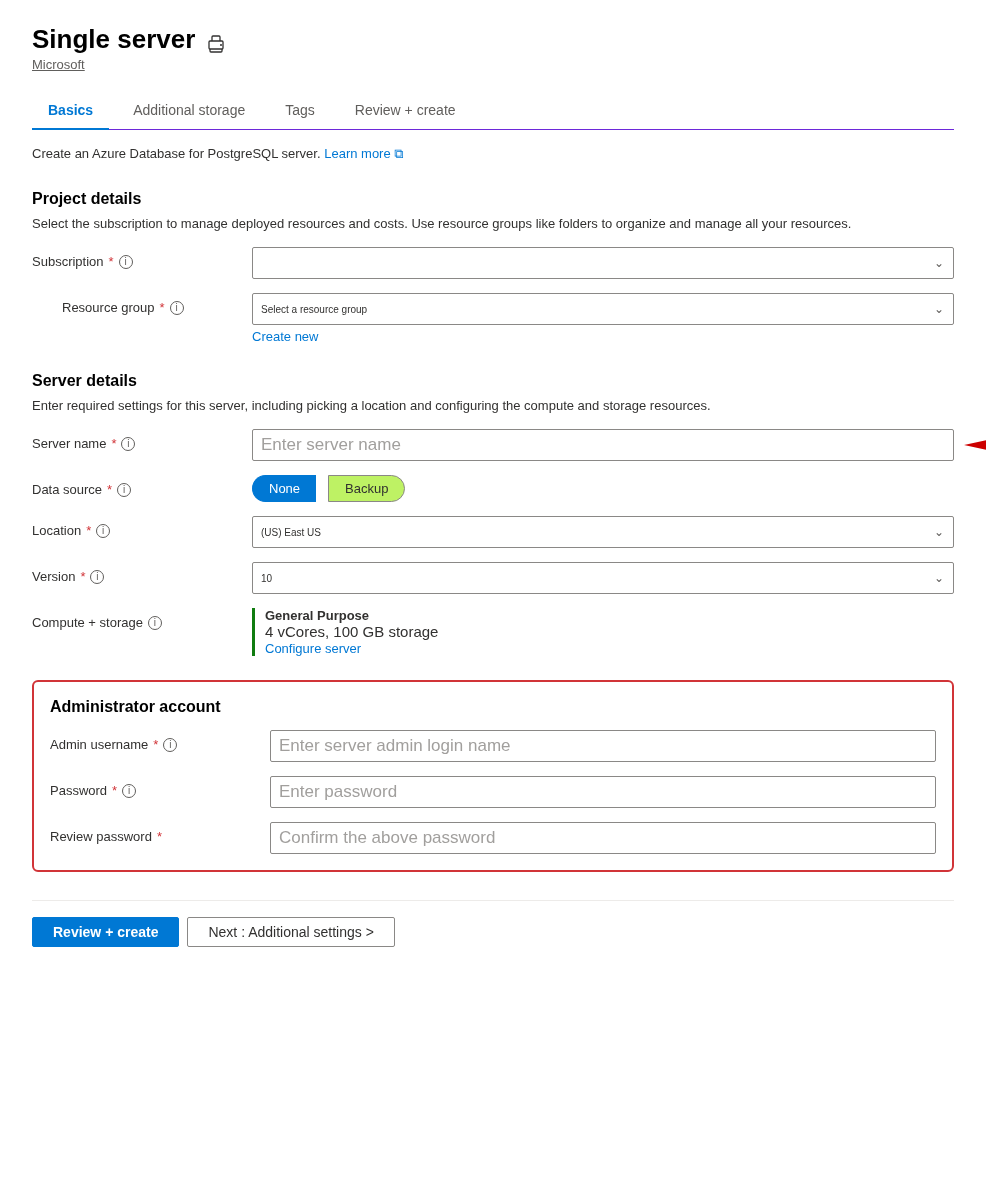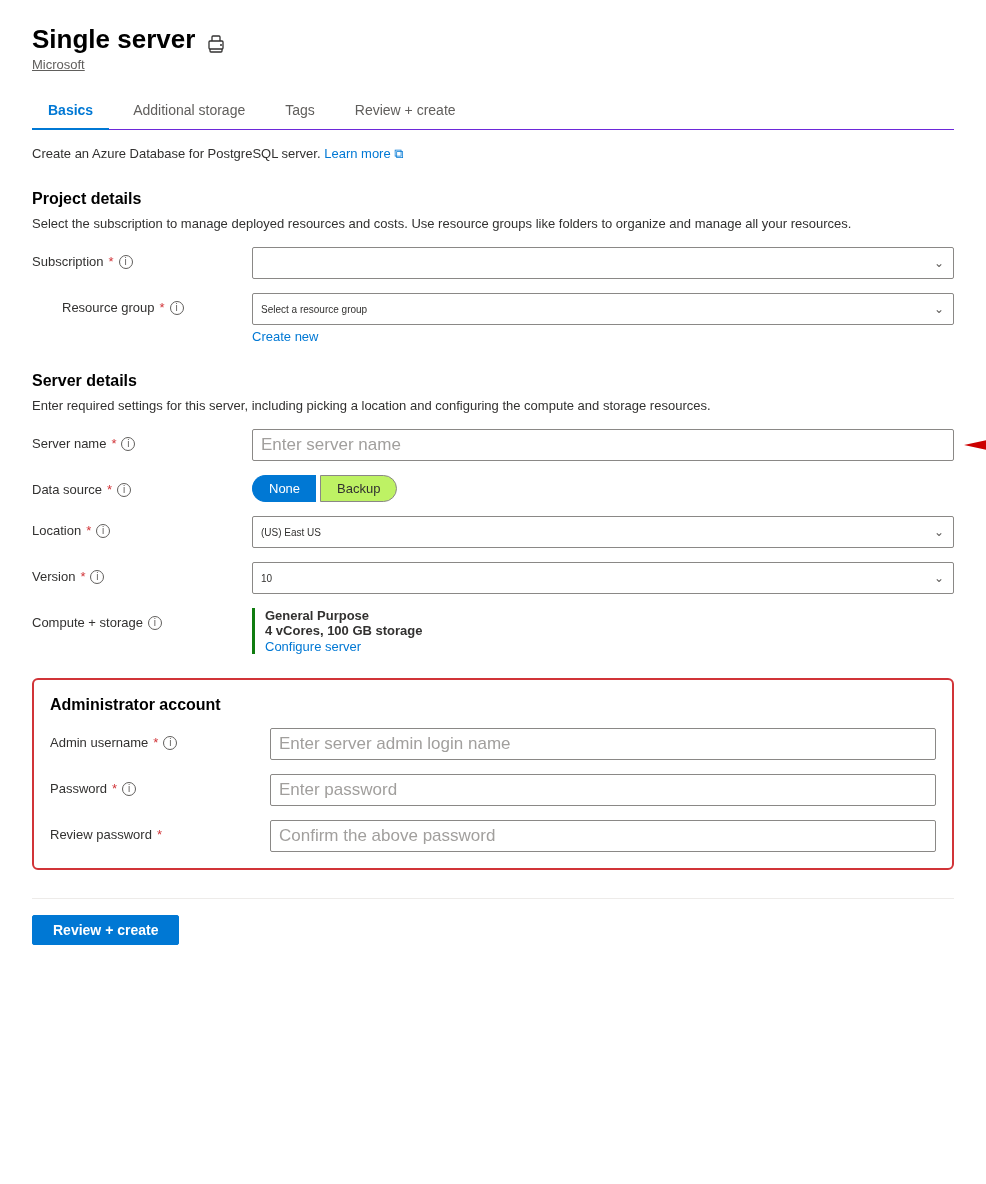--- a/index.html
+++ b/index.html
@@ -164,21 +164,21 @@
       color: #0078d4;
       font-size: 13px;
       text-decoration: none;
       display: block;
       margin-top: 4px;
       cursor: pointer;
     }
     
     .toggle-group {
       display: flex;
-      gap: 4px;
+      gap: 12px;
     }
     .toggle-btn {
       padding: 5px 16px;
       font-size: 13px;
       border: 1px solid #8a8886;
       cursor: pointer;
       background: #bef264;
       color: #323130;
     }
     .toggle-btn:first-child {
@@ -196,23 +196,22 @@
     
     .compute-storage-value {
       border-left: 3px solid #107c10;
       padding-left: 10px;
     }
     .compute-title {
       font-size: 13px;
       font-weight: 600;
     }
     .compute-desc {
-      font-size: 13px;
-      color: #323130;
-      font-weight: bold;
+      font-size: 15px;
+      color: #323130;
     }
     .configure-link {
       color: #0078d4;
       font-size: 13px;
       text-decoration: none;
       cursor: pointer;
     }
     
     .admin-section {
       border: 2px solid #d13438;
@@ -448,14 +447,15 @@
         <span class="required-star">*</span>
       </div>
       <div class="form-control-wrap">
         <input type="password" class="form-input" placeholder="Confirm the above password" style="">
       </div>
     </div>
   </div>
 
   <div class="footer-buttons">
     <button class="btn-primary">Review + create</button>
+    <button class="btn-secondary">Next : Additional settings &gt;</button>
   </div>
 </div>
 
 </body></html>

